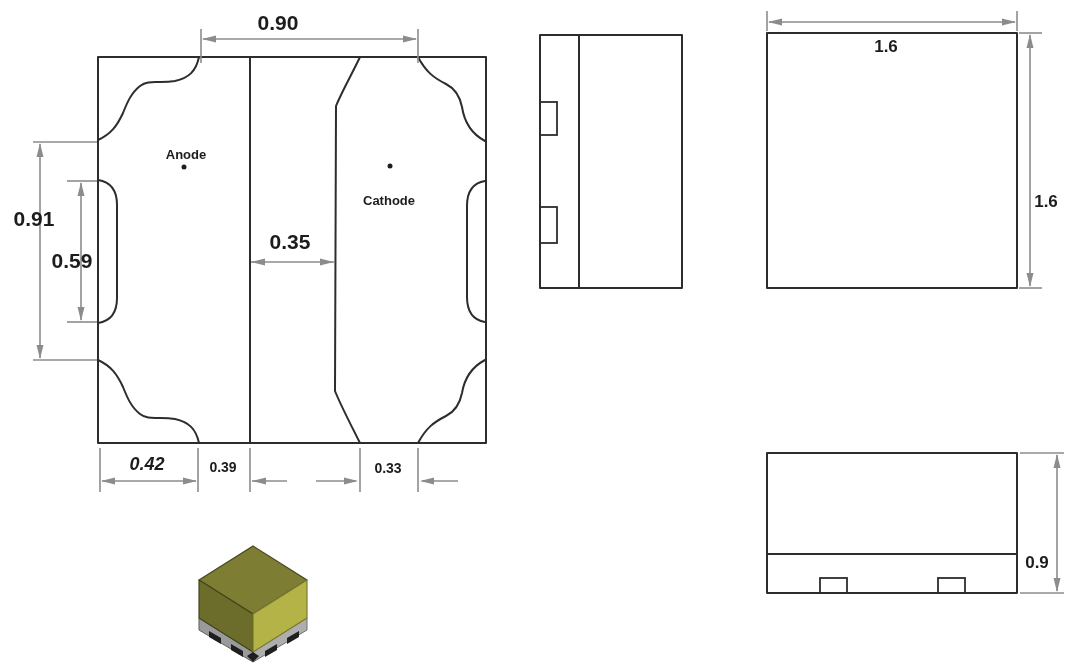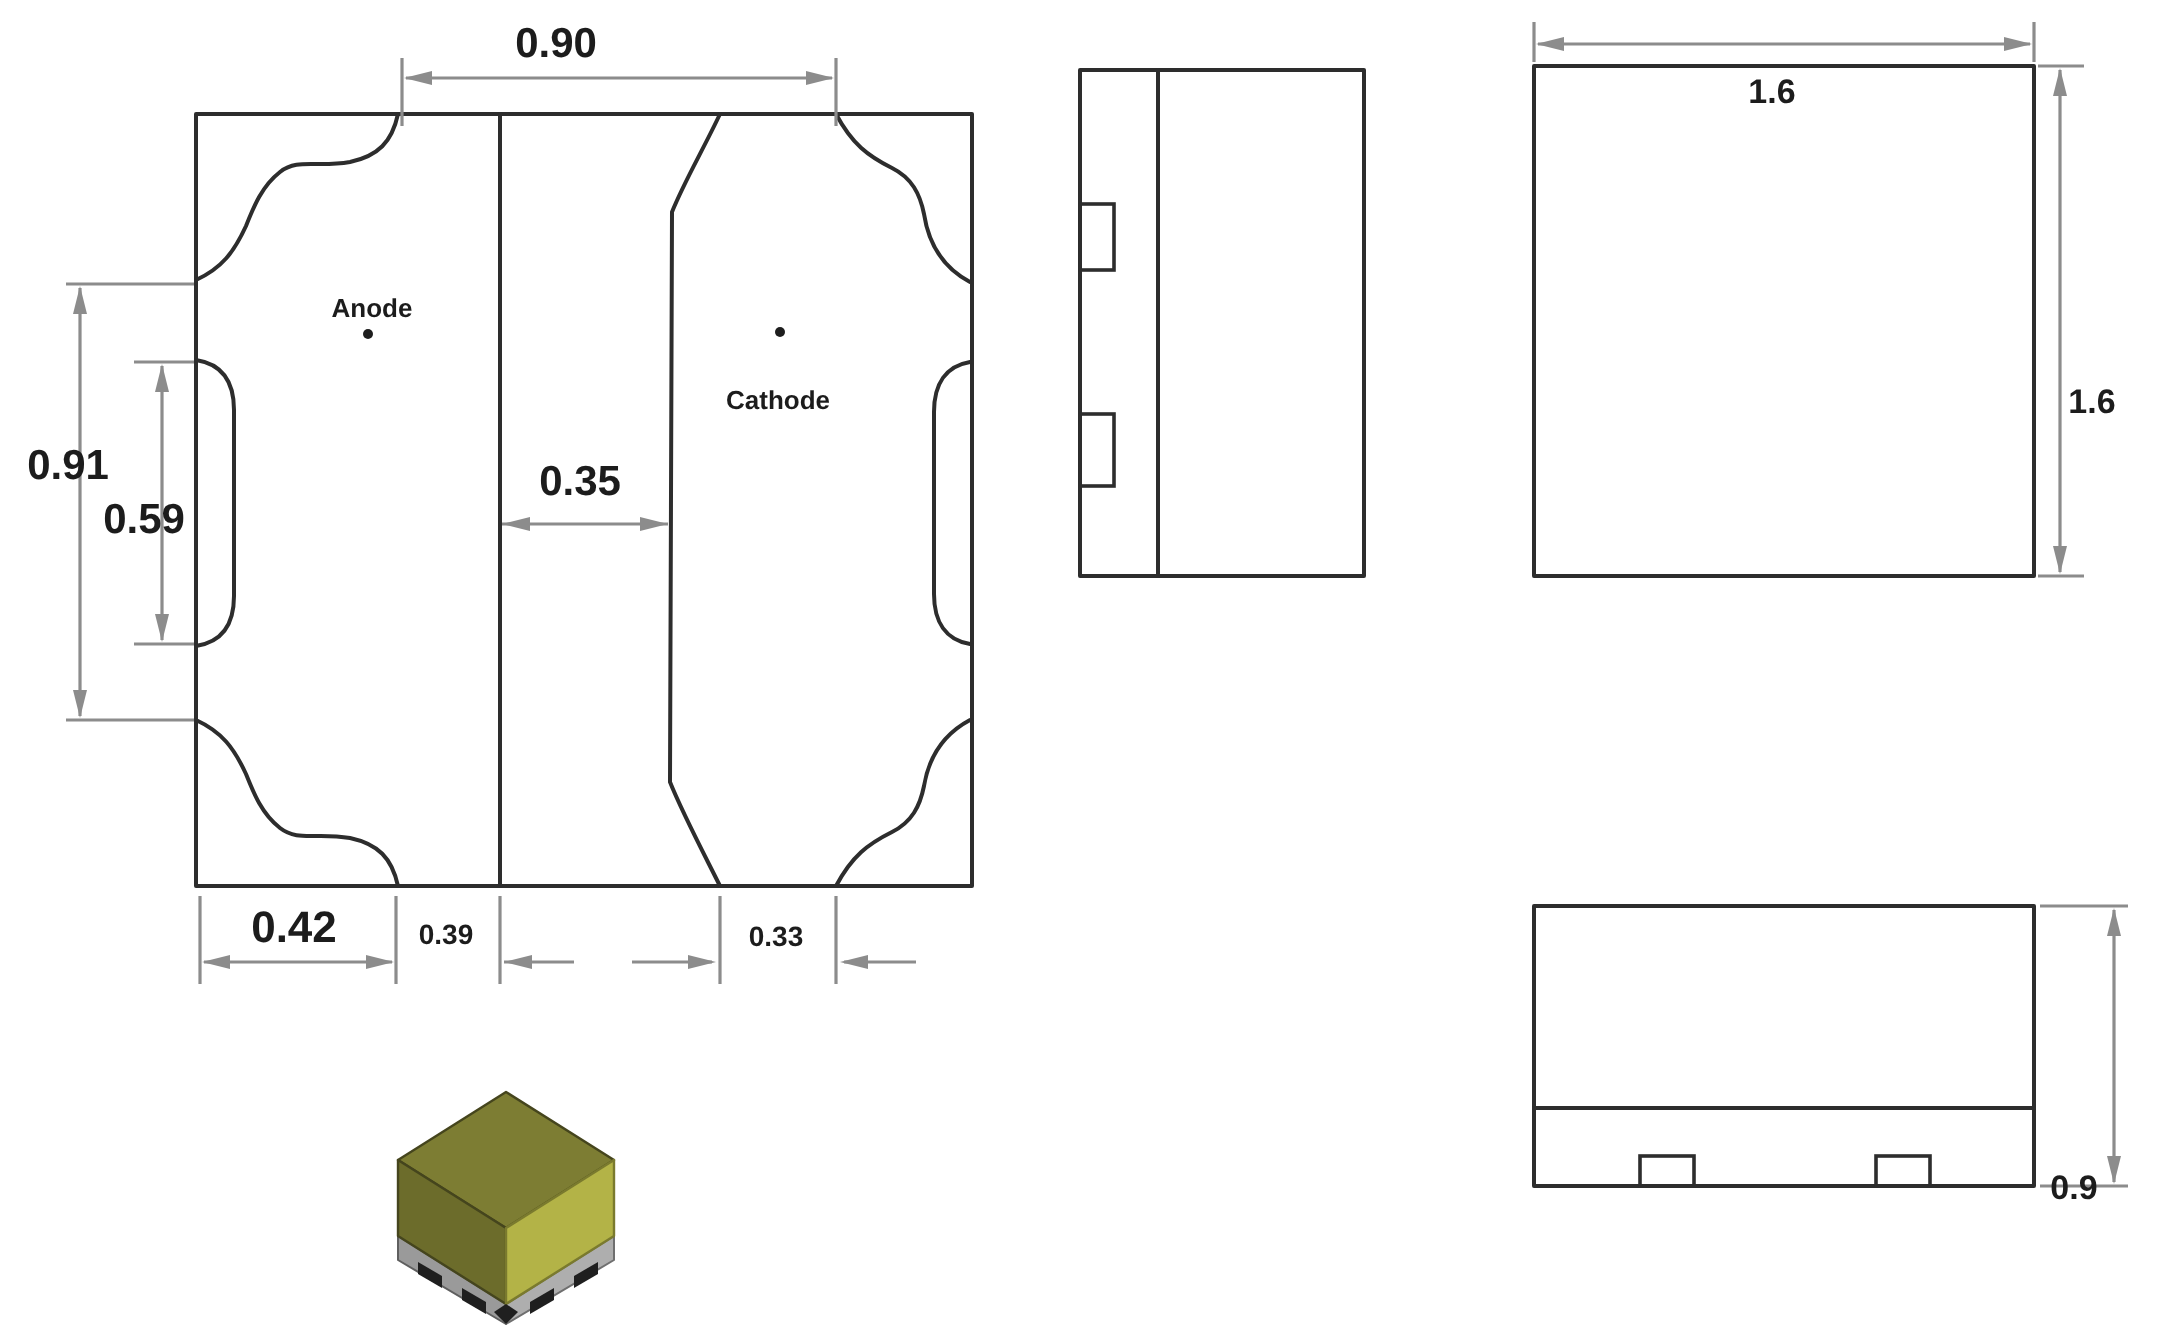--- a/index.html
+++ b/index.html
@@ -17,21 +17,21 @@
   .head{fill:#8c8c8c;stroke:none;}
   .dot{fill:#1e1e1e;stroke:none;}
   .dim-label{
     position:absolute;
     transform:translate(-50%,-50%);
     font-weight:bold;color:#1c1c1c;
     white-space:nowrap;line-height:1;
     letter-spacing:0px;
   }
   .sz-big{font-size:21px;}
-  .sz-xl{font-size:22px;}
+  .sz-xl{font-size:18px;font-style:italic;}
   .sz-med{font-size:17px;margin-top:34px;}
   .sz-small{font-size:14px;}
   .sz-pad{font-size:13px;}
 </style>
 </head>
 <body>
 
 <div id="canvas">
 
   <svg id="drawing-svg" width="1080" height="664" viewBox="0 0 1080 664">
@@ -137,25 +137,25 @@
       <polygon points="253,614 253,652 307,618 307,580" stroke-width="1.2" stroke="#7a7a2e" fill="#b3b347"></polygon>
       <polygon points="209,631 221,638 221,644 209,637" fill="#1f1f1f"></polygon>
       <polygon points="231,644 243,651 243,657 231,650" fill="#1f1f1f"></polygon>
       <polygon points="265,651 277,644 277,650 265,657" fill="#1f1f1f"></polygon>
       <polygon points="287,638 299,631 299,637 287,644" fill="#1f1f1f"></polygon>
       <polygon points="247,656 253,662 259,656 253,652" fill="#1f1f1f"></polygon>
     </g>
   </svg>
 
   <div class="dim-label sz-big" style="left:278px;top:22px;">0.90</div>
-  <div class="dim-label sz-big" style="left:34px;top:218px;margin-top:15px;">0.91</div>
+  <div class="dim-label sz-big" style="left:34px;top:218px;">0.91</div>
   <div class="dim-label sz-big" style="left:72px;top:260px;">0.59</div>
   <div class="dim-label sz-big" style="left:290px;top:241px;">0.35</div>
   <div class="dim-label sz-xl" style="left:147px;top:464px;">0.42</div>
   <div class="dim-label sz-small" style="left:223px;top:467px;">0.39</div>
   <div class="dim-label sz-small" style="left:388px;top:468px;">0.33</div>
   <div class="dim-label sz-pad" style="left:186px;top:154px;">Anode</div>
   <div class="dim-label sz-pad" style="left:389px;top:153px;margin-top:47px;">Cathode</div>
   <div class="dim-label sz-med" style="left:886px;top:12px;">1.6</div>
   <div class="dim-label sz-med" style="left:1046px;top:167px;">1.6</div>
-  <div class="dim-label sz-med" style="left:1037px;top:560px;">0.9</div>
+  <div class="dim-label sz-med" style="left:1037px;top:528px;">0.9</div>
 
 </div>
 
 </body></html>

